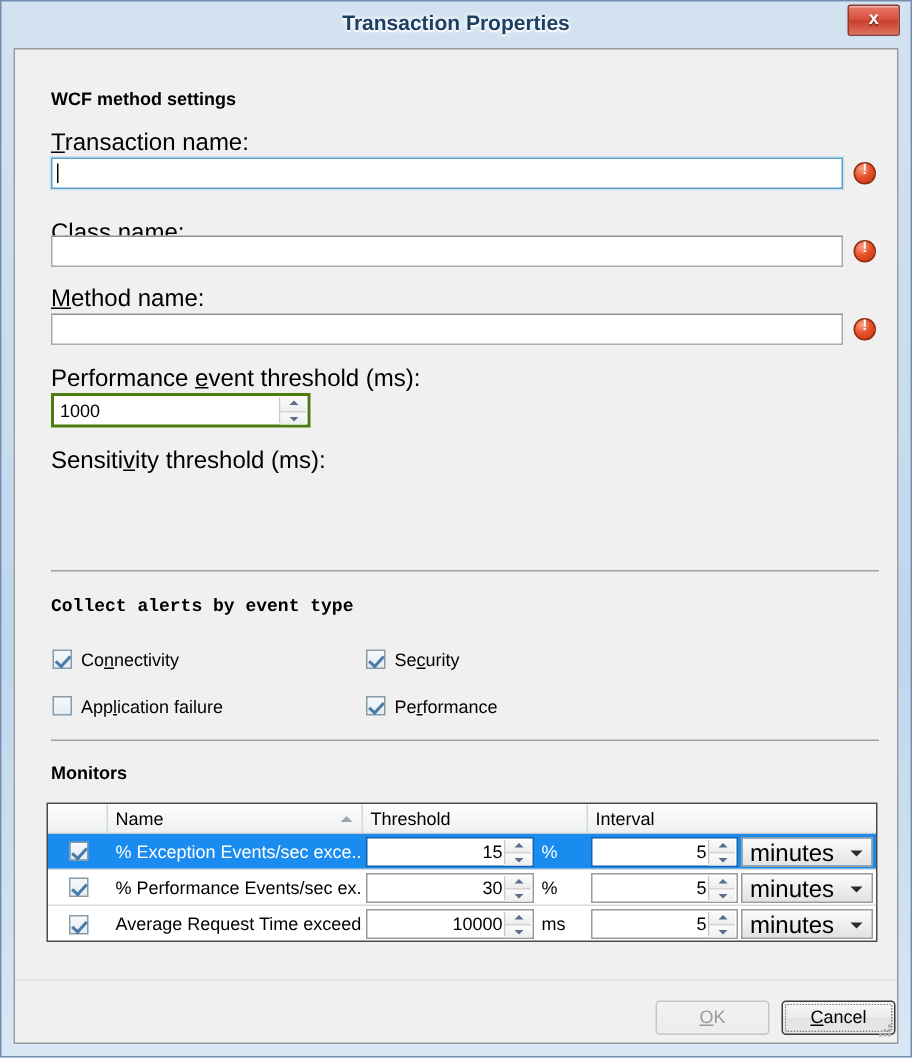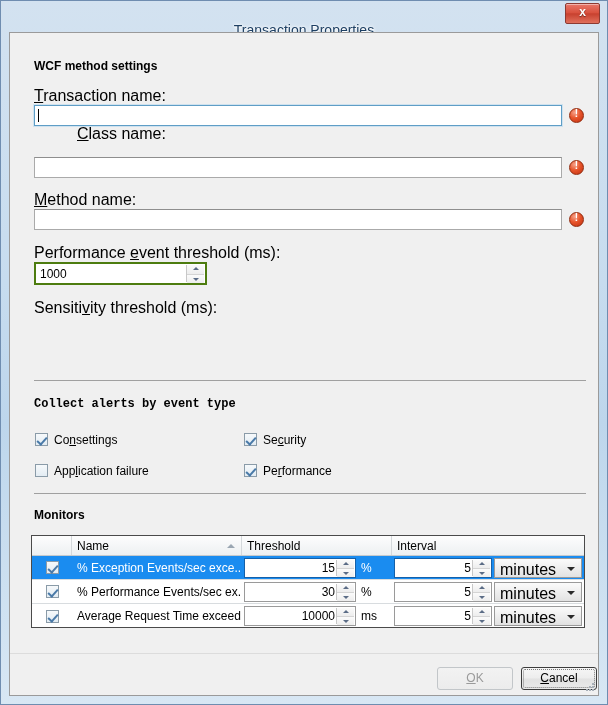--- a/index.html
+++ b/index.html
@@ -12,22 +12,22 @@
   .window{
     position:relative;width:608px;height:705px;box-sizing:border-box;
     background:linear-gradient(to bottom,#d3e2f0 0%,#c7dcef 40%,#bdd6ec 60%,#d8e7f4 100%);
     border:1px solid #6f8db0;
   }
   
   .titlebar{
     position:absolute;left:0;top:0;width:100%;height:30px;
   }
   .title-text{
-    position:absolute;left:0;top:21px;width:100%;text-align:center;
-    font-size:14px;color:#1d3f63;font-weight:normal;
+    position:absolute;left:0;top:6px;width:100%;text-align:center;
+    font-size:14px;color:#1d3f63;font-weight:bold;
     text-shadow:0 0 3px #ffffff,0 0 5px #ffffff,0 1px 0 #ffffff;
   }
   .close-btn{
     position:absolute;right:7px;top:2px;width:33px;height:19px;
     border:1px solid #8c3a32;border-radius:2px;
     background:linear-gradient(to bottom,#e8776a 0%,#d9523f 45%,#c8412f 52%,#e0705c 100%);
     box-shadow:inset 0 1px 0 rgba(255,255,255,.45);
     cursor:pointer;
   }
   .close-x{
@@ -192,21 +192,21 @@
 
   <div class="client">
     <div class="inner">
 
       <div style="position:absolute;left:24px;top:26px;" class="sec-title">WCF method settings</div>
 
       <div style="position:absolute;left:24px;top:54px;" class="lbl"><span class="u">T</span><span>ransaction name:</span></div>
       <div class="txtbox focused" style="position:absolute;left:24px;top:72px;width:528px;"><span class="caret"></span></div>
       <div class="err-icon" style="position:absolute;left:559px;top:75px;"></div>
 
-      <div style="position:absolute;left:24px;top:92px;margin-left:43px;" class="lbl"><span class="u">C</span><span>lass name:</span></div>
+      <div style="position:absolute;left:24px;top:114px;" class="lbl"><span class="u">C</span><span>lass name:</span></div>
       <div class="txtbox" style="position:absolute;left:24px;top:124px;width:528px;"></div>
       <div class="err-icon" style="position:absolute;left:559px;top:127px;"></div>
 
       <div style="position:absolute;left:24px;top:158px;" class="lbl"><span class="u">M</span><span>ethod name:</span></div>
       <div class="txtbox" style="position:absolute;left:24px;top:176px;width:528px;"></div>
       <div class="err-icon" style="position:absolute;left:559px;top:179px;"></div>
 
       <div style="position:absolute;left:24px;top:211px;" class="lbl"><span>Performance </span><span class="u">e</span><span>vent threshold (ms):</span></div>
       <div class="spin" style="position:absolute;left:24px;top:229px;width:173px;">
         <div class="val">1000</div>
@@ -220,21 +220,21 @@
         </div>
       </div>
 
       <div style="position:absolute;left:24px;top:266px;" class="lbl"><span>Sensiti</span><span class="u">v</span><span>ity threshold (ms):</span></div>
 
       <div class="hr" style="position:absolute;left:24px;top:347px;width:552px;"></div>
 
       <div style="position:absolute;left:24px;top:364px;font-family:Liberation Mono, monospace;" class="sec-title">Collect alerts by event type</div>
 
       <div class="cb-row" style="position:absolute;left:25px;top:400px;">
-        <span class="cb on"></span><label><span>Co</span><span class="u">n</span><span>settings</span></label>
+        <span class="cb on"></span><label><span>Co</span><span class="u">n</span><span>nectivity</span></label>
       </div>
       <div class="cb-row" style="position:absolute;left:234px;top:400px;">
         <span class="cb on"></span><label><span>Se</span><span class="u">c</span><span>urity</span></label>
       </div>
       <div class="cb-row" style="position:absolute;left:25px;top:431px;">
         <span class="cb"></span><label><span>App</span><span class="u">l</span><span>ication failure</span></label>
       </div>
       <div class="cb-row" style="position:absolute;left:234px;top:431px;">
         <span class="cb on"></span><label><span>Pe</span><span class="u">r</span><span>formance</span></label>
       </div>

